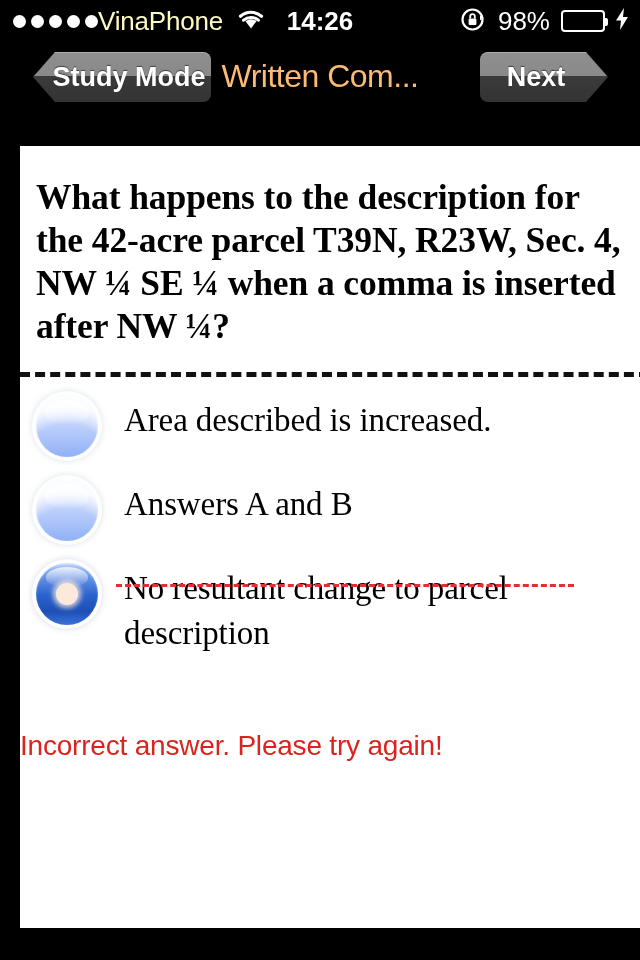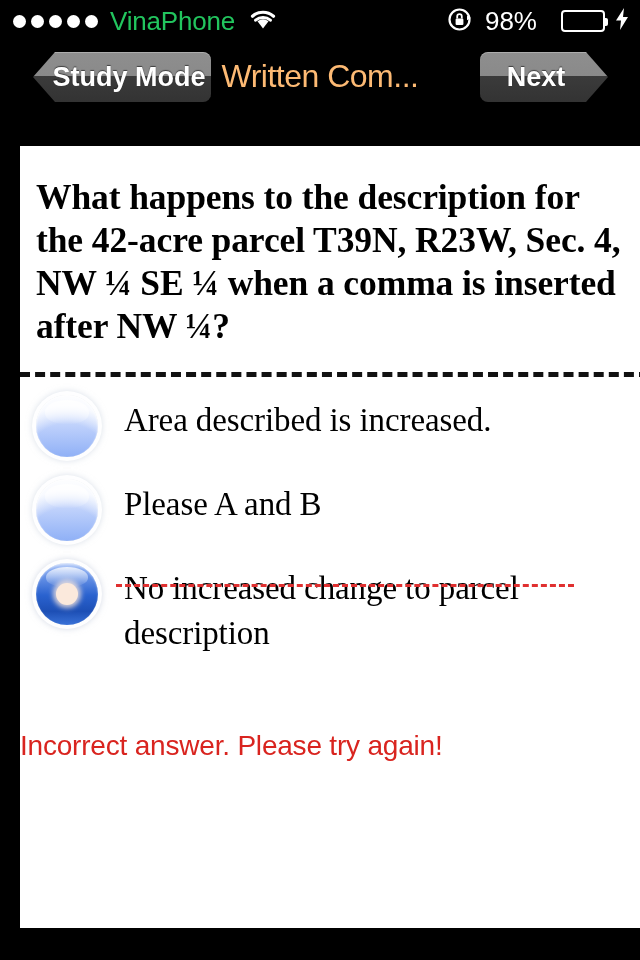--- a/index.html
+++ b/index.html
@@ -43,23 +43,22 @@
     gap: 5px;
   }
   .sig-dot {
     width: 13px;
     height: 13px;
     border-radius: 50%;
     background: #ffffff;
   }
   .carrier {
     font-size: 26px;
-    margin-left: 12px;
     letter-spacing: -0.2px;
-    color: #22c55e;
+    color: #fef9c3;
   }
   .wifi-icon {
     margin-left: 13px;
     display: block;
   }
   .status-center {
     position: absolute;
     left: 0; right: 0;
     text-align: center;
     font-size: 26px;
@@ -71,21 +70,21 @@
     right: 10px;
     display: flex;
     align-items: center;
   }
   .rot-lock {
     margin-right: 11px;
     display: block;
   }
   .batt-pct {
     font-size: 26px;
-    margin-right: 24px;
+    margin-right: 11px;
   }
   .battery {
     position: relative;
     width: 44px;
     height: 22px;
     border: 2px solid #ffffff;
     border-radius: 4px;
     box-sizing: border-box;
     padding: 2px;
   }
@@ -290,20 +289,21 @@
       </div>
       <span class="carrier">VinaPhone</span>
       <span class="wifi-icon">
         <svg width="30" height="22" viewBox="0 0 30 22">
           <path d="M15 20.5 L9.5 13.2 a9.5 9.5 0 0 1 11 0 Z" fill="#fff"></path>
           <path d="M4.5 8.2 a16 16 0 0 1 21 0" stroke="#fff" stroke-width="3.2" fill="none" stroke-linecap="round"></path>
           <path d="M7.6 12.2 a11.5 11.5 0 0 1 14.8 0" stroke="#fff" stroke-width="3" fill="none" stroke-linecap="round"></path>
         </svg>
       </span>
     </div>
+    <div class="status-center">14:26</div>
     <div class="status-right">
       <span class="rot-lock">
         <svg width="27" height="27" viewBox="0 0 27 27">
           <circle cx="12.5" cy="13.5" r="10" stroke="#fff" stroke-width="2.2" fill="none"></circle>
           <rect x="8.6" y="12.6" width="7.8" height="6.4" rx="1.1" fill="#fff"></rect>
           <path d="M10.2 12.6 v-2.1 a2.3 2.3 0 0 1 4.6 0 v2.1" stroke="#fff" stroke-width="1.8" fill="none"></path>
           <path d="M20 9.5 l4 2.4 -4 2.4 z" fill="#fff"></path>
         </svg>
       </span>
       <span class="batt-pct">98%</span>
@@ -336,28 +336,28 @@
     <div class="options">
 
 
       <div class="option-row">
         <div class="radio"></div>
         <div class="option-label">Area described is increased.</div>
       </div>
 
       <div class="option-row">
         <div class="radio"></div>
-        <div class="option-label">Please A and B</div>
+        <div class="option-label">Answers A and B</div>
       </div>
 
       <div class="option-row">
         <div class="radio selected">
           <span class="inner-dot"></span>
         </div>
-        <div class="option-label">No increased change to parcel description</div>
+        <div class="option-label">No resultant change to parcel description</div>
         <div class="strike"></div>
       </div>
 
     </div>
 
     <div class="feedback">Incorrect answer. Please try again!</div>
   </div>
 
 </div>
 

